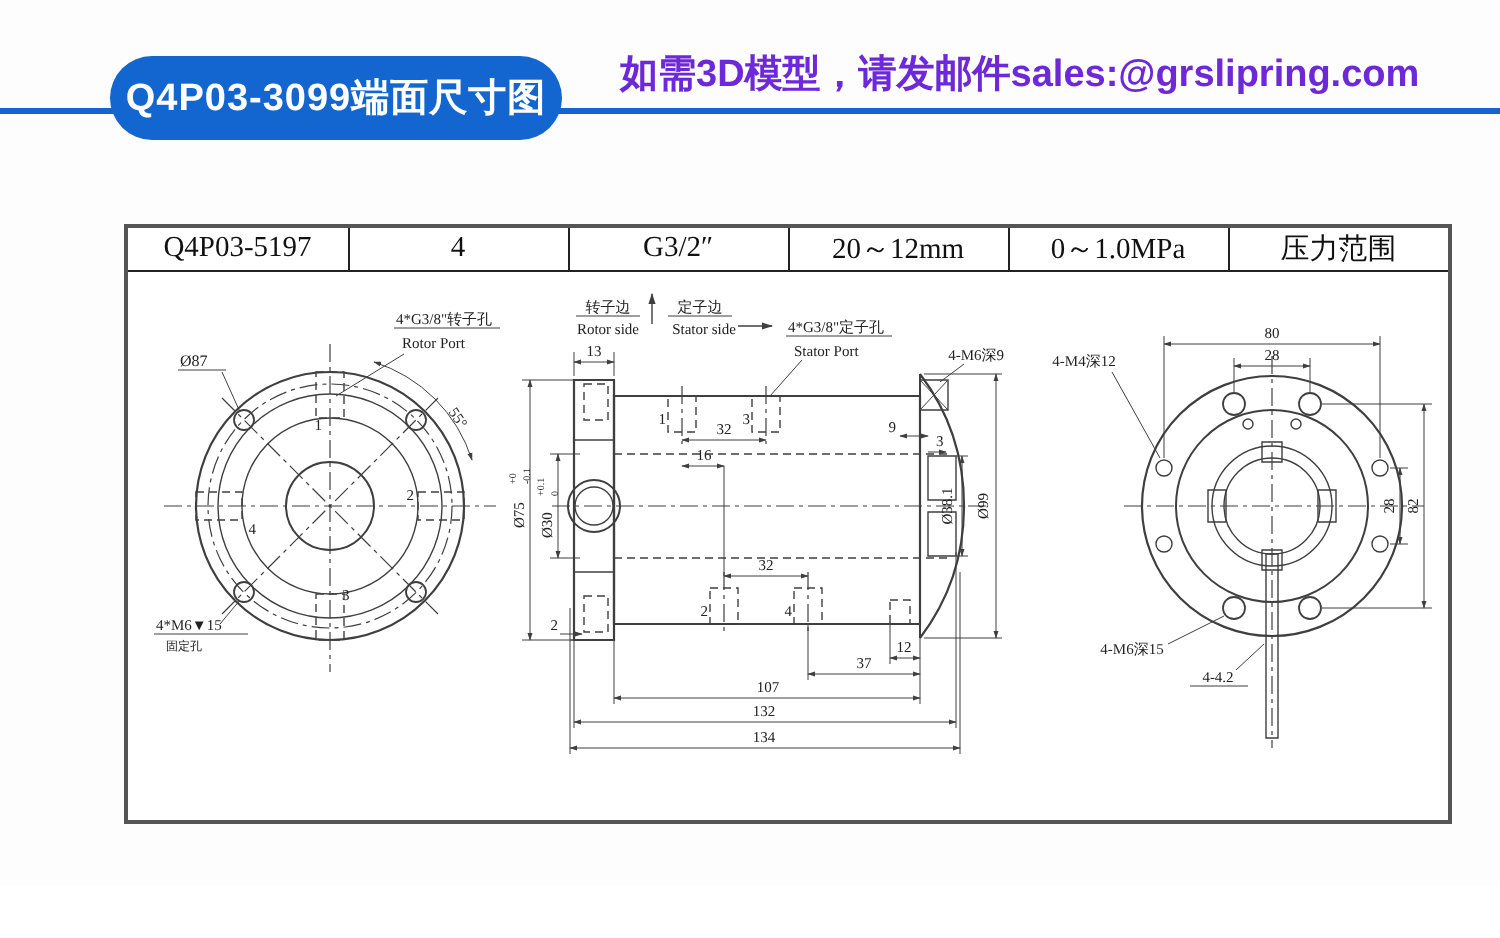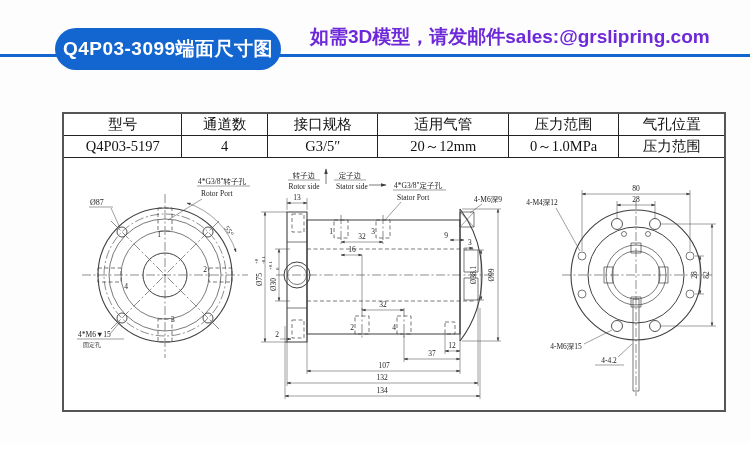--- a/index.html
+++ b/index.html
@@ -44,32 +44,24 @@
   <div class="badge">
     <span>Q4P03-3099端面尺寸图</span>
   </div>
 
   <div class="note">如需3D模型，请发邮件sales:@grslipring.com</div>
 
   <div class="card">
 
     <table class="spec">
       <tbody>
-          <tr>
-        <td style="width:17.8%">型号</td>
-        <td style="width:12.8%">通道数</td>
-        <td style="width:16.6%">接口规格</td>
-        <td style="width:19.6%">适用气管</td>
-        <td style="width:16.6%">压力范围</td>
-        <td>气孔位置</td>
-      </tr>
       <tr>
         <td>Q4P03-5197</td>
         <td>4</td>
-        <td>G3/5″</td>
+        <td>G3/2″</td>
         <td>20～12mm</td>
         <td>0～1.0MPa</td>
         <td>压力范围</td>
       </tr>
     </tbody>
       </table>
 
     <svg width="660" height="252" viewBox="0 0 660 252">
       <defs>
         <marker id="ae" viewBox="0 0 10 10" refX="9" refY="5" markerWidth="8" markerHeight="8" orient="auto-start-reverse">

